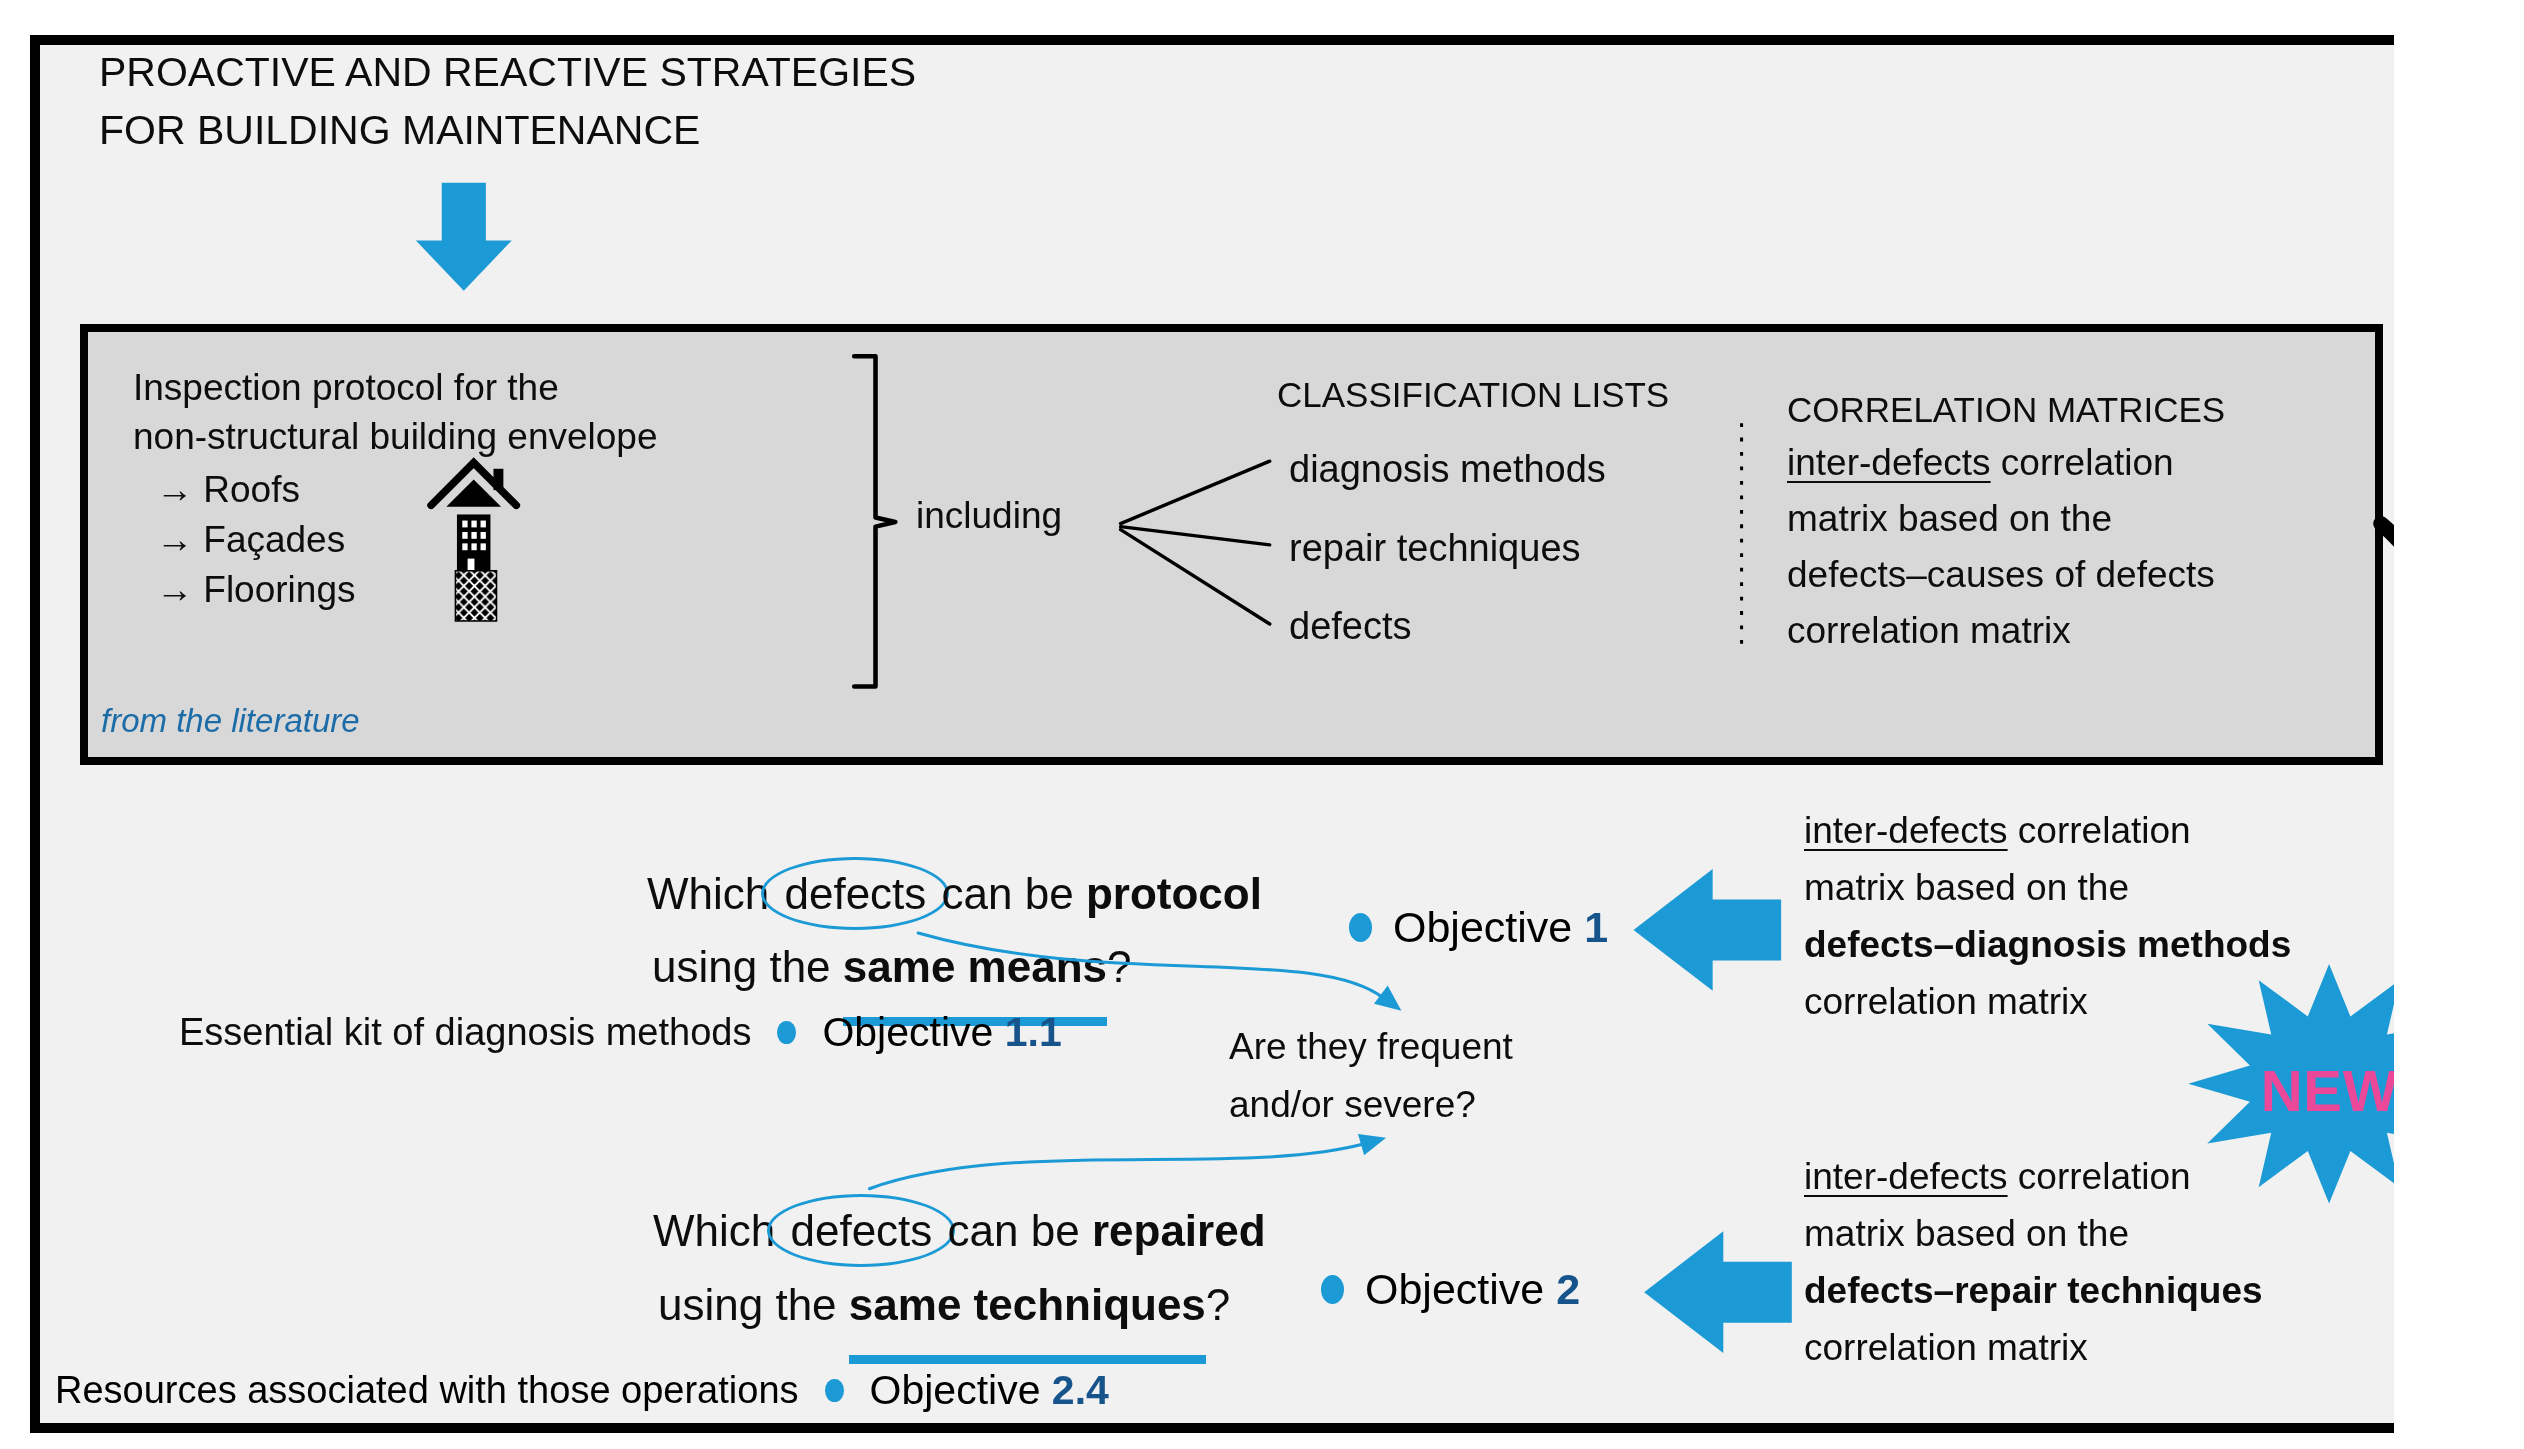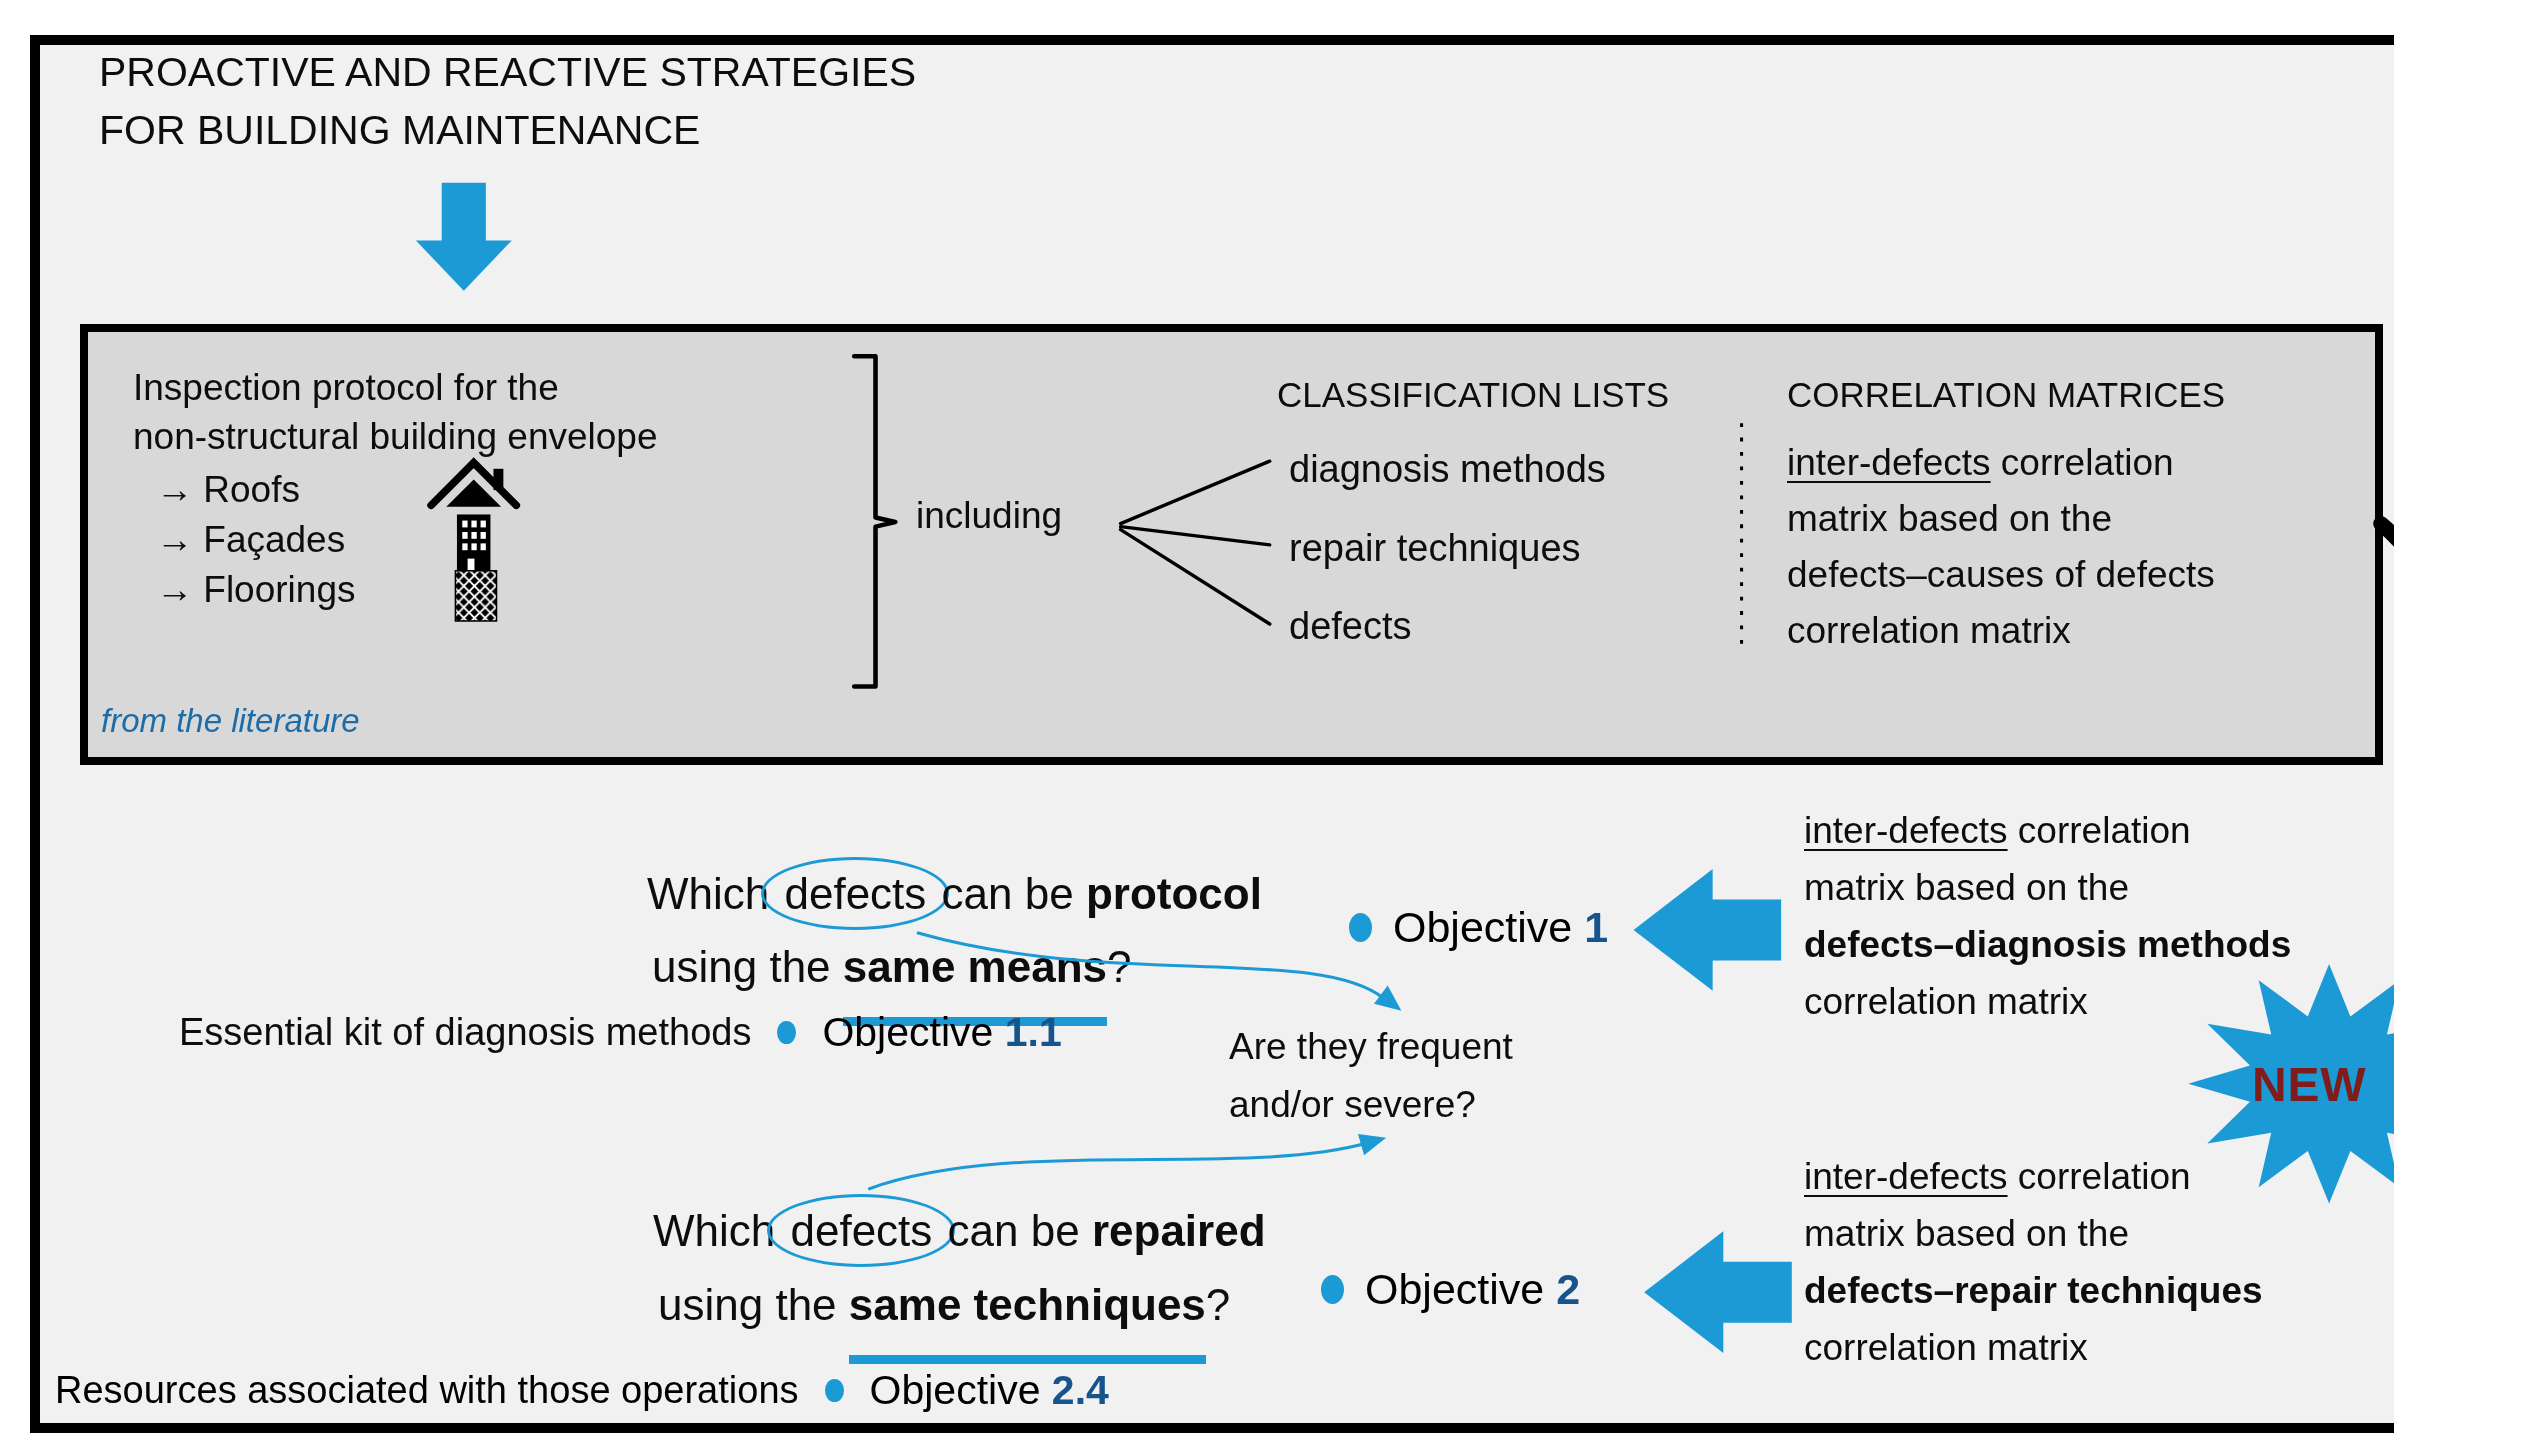--- a/index.html
+++ b/index.html
@@ -33,22 +33,22 @@
   .blue-underline{border-bottom:9px solid var(--accent-blue);padding-bottom:26px;}
   .row{position:absolute;display:flex;align-items:center;white-space:nowrap;z-index:2;}
   .dot{width:23px;height:29px;border-radius:50%;background:var(--accent-blue);flex:0 0 auto;}
   .dot.small{width:19px;height:23.6px;}
   .lines-col{position:absolute;z-index:2;color:#0d0d0d;}
   .lines-col div{line-height:57px;white-space:nowrap;}
   .box-col div{line-height:56px;white-space:nowrap;}
   svg.overlay{position:absolute;left:0;top:0;z-index:5;pointer-events:none;}
   .acc-fill{fill:var(--accent-blue);}
   .acc-stroke{stroke:var(--accent-blue);}
-  .new-label{position:absolute;left:2252px;top:1057px;width:155px;
-             color:#7f1d1d;font-weight:700;font-size:48px;z-index:6;letter-spacing:0.8px;}
+  .new-label{position:absolute;left:2252px;top:1057px;width:155px;text-align:center;
+             color:#ec4899;font-weight:700;font-size:58px;z-index:6;letter-spacing:0.8px;}
 </style>
 </head>
 <body>
 
 <div class="canvas">
 
   <div class="frame"></div>
 
   <div class="t f54" style="left:99px;top:49px;">PROACTIVE AND REACTIVE STRATEGIES</div>
   <div class="t f54" style="left:99px;top:107px;">FOR BUILDING MAINTENANCE</div>
@@ -64,21 +64,21 @@
 
   <div class="t f44i" style="left:101px;top:702px;">from the literature</div>
 
   <div class="t f48" style="left:916px;top:495px;">including</div>
 
   <div class="t f46" style="left:1277px;top:375px;">CLASSIFICATION LISTS</div>
   <div class="t f50" style="left:1289px;top:448px;">diagnosis methods</div>
   <div class="t f50" style="left:1289px;top:527px;">repair techniques</div>
   <div class="t f50" style="left:1289px;top:605px;">defects</div>
 
-  <div class="t f46" style="left:1787px;top:375px;">CORRELATION MATRICES</div>
+  <div class="t f46" style="left:1787px;top:390px;">CORRELATION MATRICES</div>
   <div class="lines-col box-col f48" style="left:1787px;top:435px;">
     <div><span class="u">inter-defects</span><span> correlation</span></div>
     <div>matrix based on the</div>
     <div>defects–causes of defects</div>
     <div>correlation matrix</div>
   </div>
 
   <div class="t f58" style="left:647px;top:869px;">
     <span>Which </span><span class="circled">defects</span><span> can be </span><span class="b">protocol</span>
   </div>

